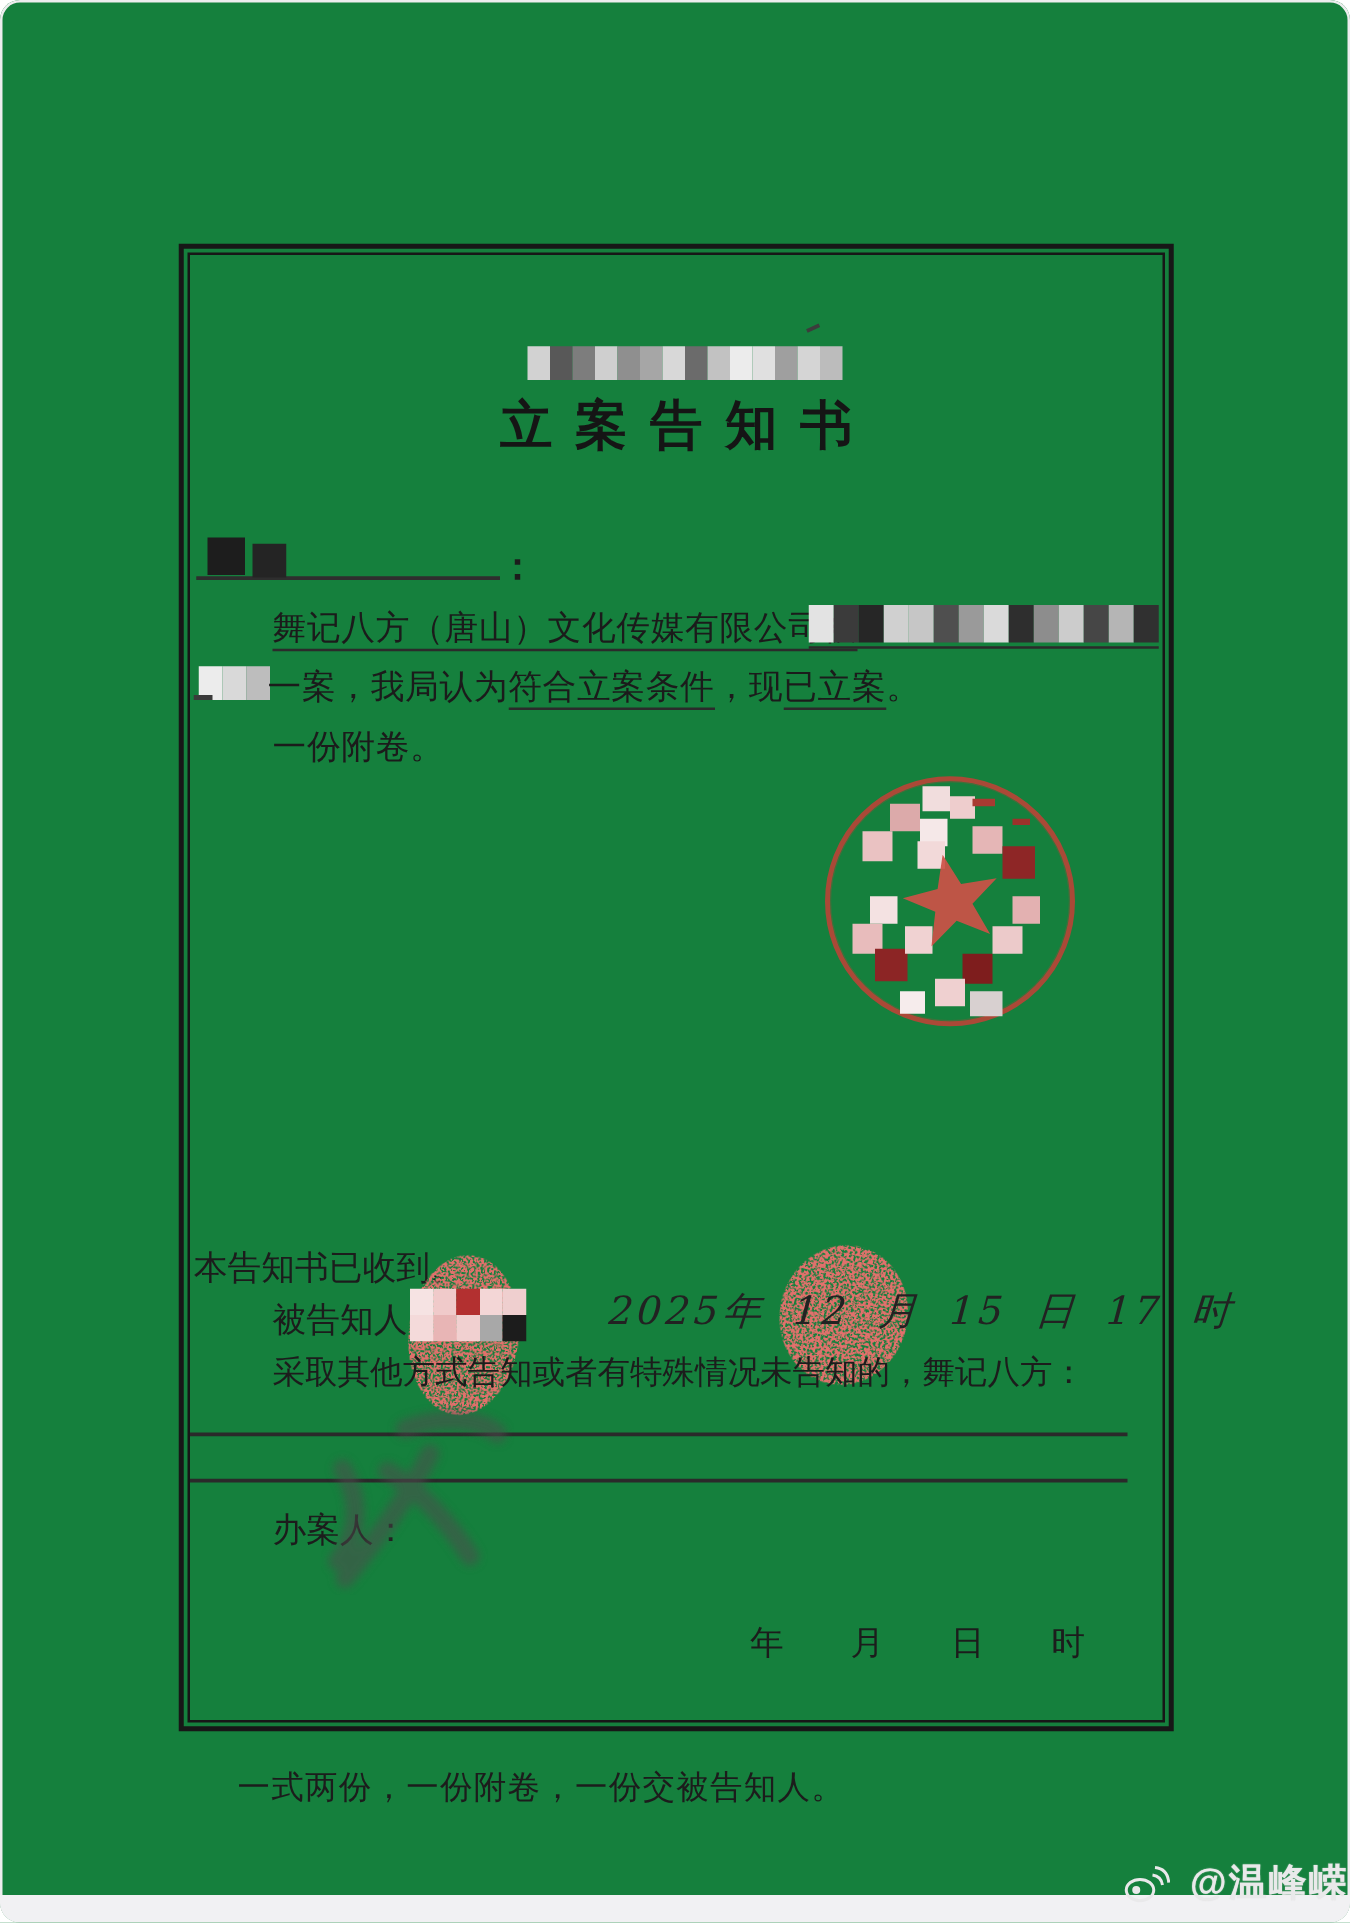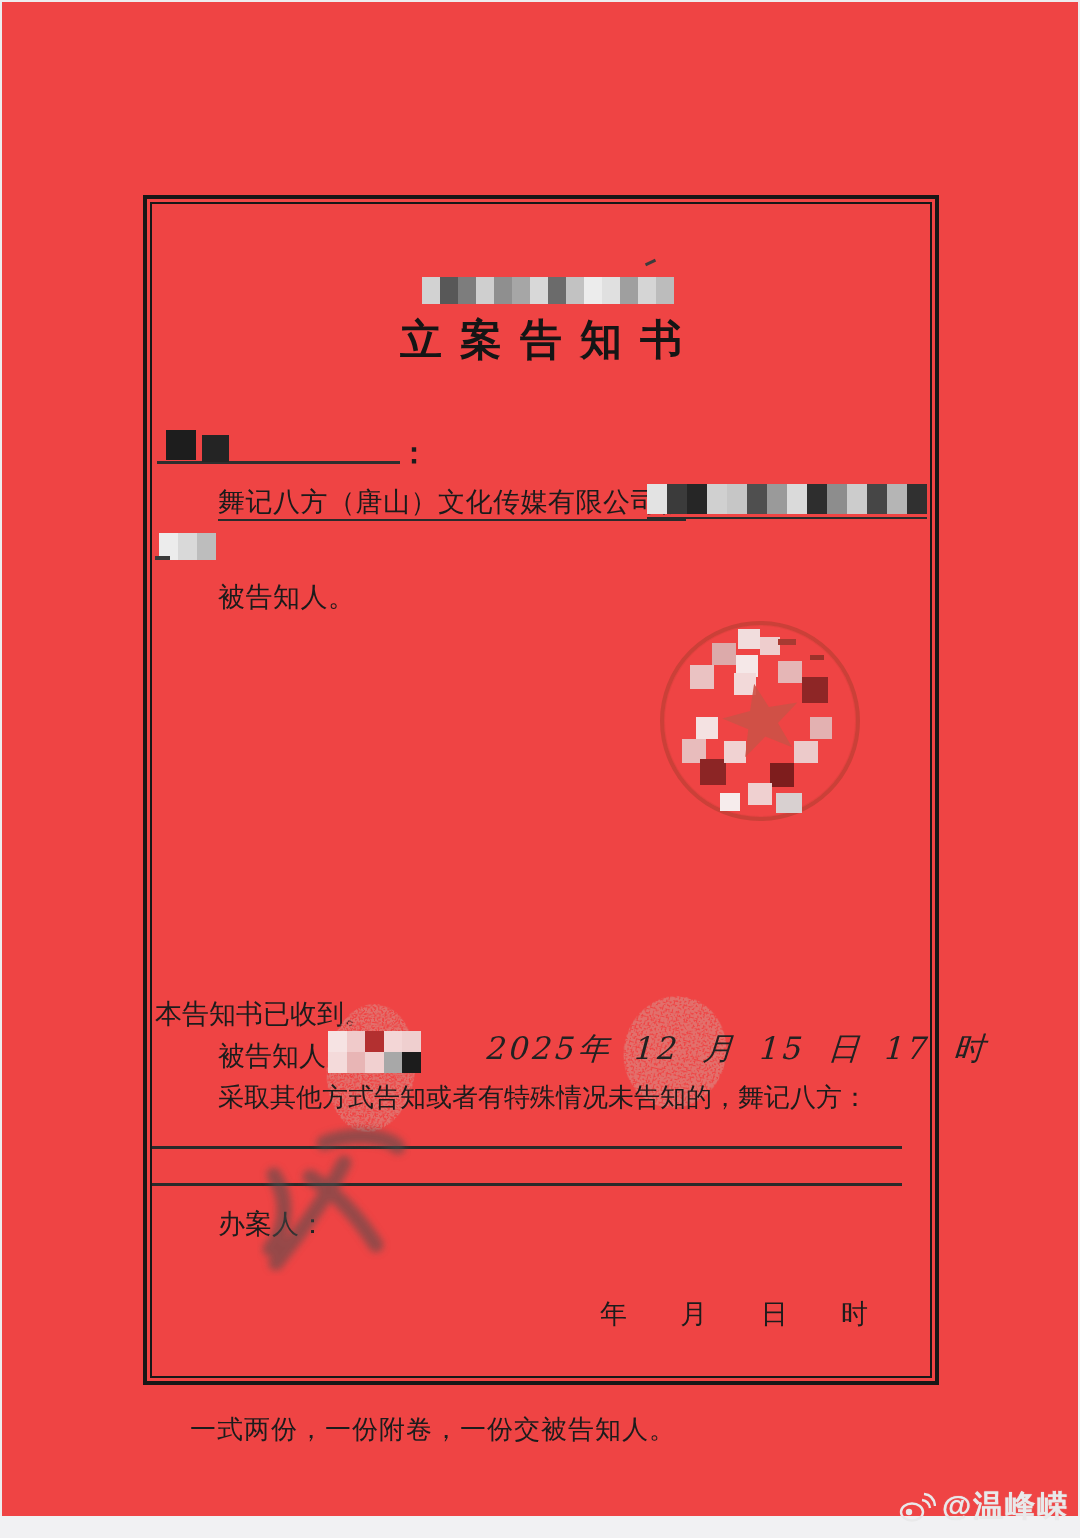--- a/index.html
+++ b/index.html
@@ -1,18 +1,18 @@
 <!DOCTYPE html>
 <html><head>
 <meta charset="utf-8">
 <style>
   html,body{margin:0;padding:0;background:#ffffff;}
-  #page{position:relative;width:1080px;height:1538px;background:#ef4444;overflow:hidden;
+  #page{position:relative;width:1080px;height:1538px;background:#15803d;overflow:hidden;
         font-family:"Liberation Serif","DejaVu Serif",serif;color:#1c1c1c;
-        box-shadow:inset 0 0 0 2px #ededee;}
+        box-shadow:inset 0 0 0 2px #ededee;border-radius:16px;}
   .abs{position:absolute;}
   
   #frame{position:absolute;left:143px;top:195px;width:788px;height:1182px;border:4px solid #171717;}
   #frame-inner{position:absolute;left:3px;top:3px;right:3px;bottom:3px;border:2px solid #171717;}
   
   #doc-title{position:absolute;left:143px;top:312px;width:796px;text-align:center;
              font-size:42px;font-weight:bold;letter-spacing:18px;text-indent:18px;color:#151515;}
   
   .redact{display:flex;align-items:flex-start;}
   .mz{flex:0 0 auto;}
@@ -62,21 +62,21 @@
   #signature{left:240px;top:1115px;z-index:5;}
   #blank-date{left:600px;top:1296px;width:268px;display:flex;justify-content:space-between;font-size:27px;}
   #footer-note{left:190px;top:1400px;font-size:26px;letter-spacing:1px;margin-top:12px;}
   
   #tick1{left:645px;top:261px;width:11px;height:3px;background:#3c3c3c;transform:rotate(-25deg);}
   #l2-tick{left:155px;top:556px;width:15px;height:4px;background:#3a3a3a;}
   
   #watermark{left:898px;top:1486px;display:flex;align-items:center;gap:6px;z-index:7;
              font-family:"Liberation Sans","DejaVu Sans",sans-serif;}
   #wm-text{font-size:30px;font-weight:bold;color:#e9e9ea;letter-spacing:2px;
-           text-shadow:0 0 1px #dfdfe0;}
+           text-shadow:0 0 1px #dfdfe0;margin-left:10px;}
   #bottom-strip{left:0;top:1516px;width:1080px;height:22px;background:#f1f1f3;}
 </style>
 </head>
 <body>
 
 <div id="page">
 
   <div id="frame">
     <div id="frame-inner"></div>
   </div>
@@ -125,21 +125,24 @@
       <div class="mz" style="background: rgb(181, 181, 181);"></div>
       <div class="mz" style="background: rgb(48, 48, 48);"></div>
     </div>
 
   <div id="l2-mosaic" class="abs redact">
       <div class="mz" style="background: rgb(236, 236, 236);"></div>
       <div class="mz" style="background: rgb(217, 217, 217);"></div>
       <div class="mz" style="background: rgb(189, 189, 189);"></div>
     </div>
   <div id="l2-tick" class="abs"></div>
-  <div id="line3" class="body-line">被告知人。</div>
+  <div id="line2" class="body-line">
+    <span>一案，我局认为</span><span class="u">符合立案条件</span><span>，现</span><span class="u">已立案</span><span>。</span>
+  </div>
+  <div id="line3" class="body-line">一份附卷。</div>
 
   <div id="seal" class="abs">
     <div id="seal-ring"></div>
     <div id="seal-mosaic" class="redact">
         <div class="mz" style="background: rgb(241, 221, 221); width: 22px; height: 20px; position: absolute; left: 78px; top: 8px;"></div>
         <div class="mz" style="background: rgb(220, 170, 170); width: 24px; height: 22px; position: absolute; left: 52px; top: 22px;"></div>
         <div class="mz" style="background: rgb(245, 232, 232); width: 22px; height: 22px; position: absolute; left: 76px; top: 34px;"></div>
         <div class="mz" style="background: rgb(238, 205, 205); width: 20px; height: 18px; position: absolute; left: 100px; top: 16px;"></div>
         <div class="mz" style="background: rgb(234, 194, 194); width: 24px; height: 24px; position: absolute; left: 30px; top: 44px;"></div>
         <div class="mz" style="background: rgb(229, 182, 182); width: 24px; height: 22px; position: absolute; left: 118px; top: 40px;"></div>

